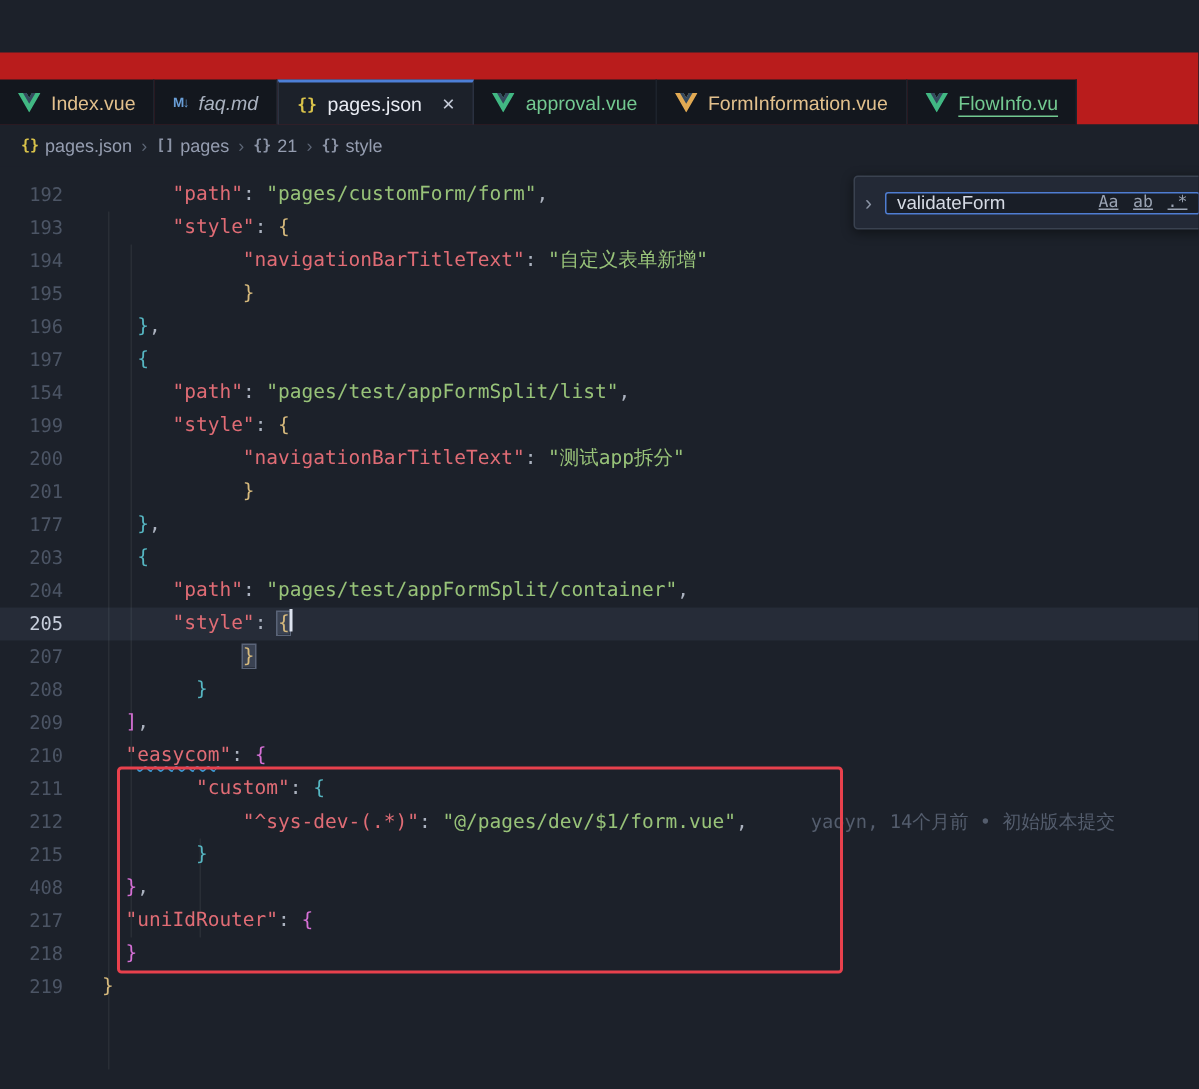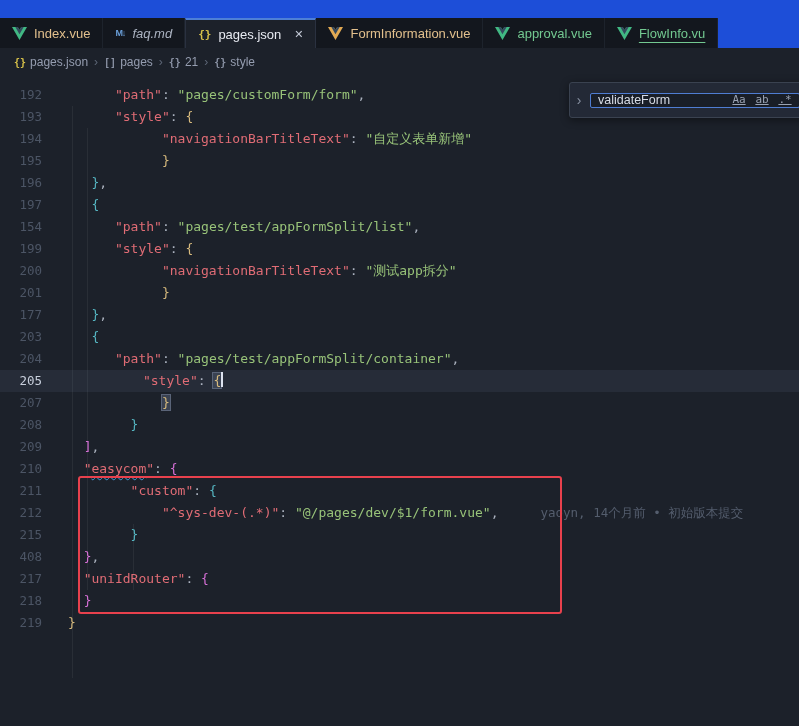--- a/index.html
+++ b/index.html
@@ -3,40 +3,40 @@
 <meta charset="utf-8">
 <style>
   *{margin:0;padding:0;box-sizing:border-box}
   html,body{width:799px;height:726px;overflow:hidden;background:#1c212a;
     font-family:"Liberation Sans","DejaVu Sans",sans-serif;}
   :root{
     --c-key:#e06c75;--c-str:#98c379;--c-pun:#abb2bf;--c-b1:#d7ba7d;--c-b2:#d670d6;
     --c-b3:#56b6c2;--c-red:#e8414d;--c-squiggle:#3e9cd6;--c-blame:#545d6d;--c-accent:#4d7fd6;
   }
   
-  .tabbar{height:48px;background:#1d4ed8;display:flex;align-items:stretch;padding-top:18px;}
+  .tabbar{height:48px;background:#b91c1c;display:flex;align-items:stretch;padding-top:18px;margin-top:35px;}
   .tab{display:flex;align-items:center;gap:7px;padding:0 12px;font-size:13px;
     background:#13171e;border-right:1px solid #1d232c;white-space:nowrap;cursor:pointer;}
   .tab.active{background:#1c212a;border-top:2px solid var(--c-accent);border-right-color:#2a3140;border-left:1px solid #2a3140;}
   .tab-close{color:#c3c9d6;font-size:11px;margin-left:6px;}
   .ic-vue svg{display:block}
   .ic-md{font-size:9px;font-weight:bold;letter-spacing:-1px;}
   .ic-json{font-weight:bold;font-size:11px;font-family:"DejaVu Sans Mono",monospace;}
   .red-squiggle{text-decoration:underline wavy #ff4141 2px;text-underline-offset:4px;}
   
   .breadcrumb{height:28px;display:flex;align-items:center;gap:5px;padding-left:14px;
     font-size:12px;color:#959db0;background:#1c212a;}
   .bc-item{display:flex;align-items:center;gap:4px;cursor:pointer;}
   .bc-ic{font-size:10px;font-weight:bold;font-family:"DejaVu Sans Mono",monospace;}
   .bc-sep{color:#5d6676;margin:0 1px;}
   
   .editor{position:relative;height:650px;background:#1c212a;padding-top:8px;
     font-family:"DejaVu Sans Mono","Liberation Mono",monospace;font-size:13px;line-height:22px;}
   .line{position:relative;height:22px;white-space:pre;}
-  .line.current{background:rgba(125,145,190,0.10);padding-left:28px;}
+  .line.current{background:rgba(125,145,190,0.10);}
   .num{position:absolute;left:0;top:0;width:42px;text-align:right;color:#4c5565;font-size:12.5px;}
   .line.current .num{color:#c8cfdc;}
   .ct{display:block;margin-left:68px;}
   .tk-key{color:var(--c-key)} .tk-s{color:var(--c-str)} .tk-p{color:var(--c-pun)}
   .tk-b1{color:var(--c-b1)} .tk-b2{color:var(--c-b2)} .tk-b3{color:var(--c-b3)}
   .sq{text-decoration:underline wavy var(--c-squiggle) 1px;text-underline-offset:3px;}
   .hl{background:#3a4252;box-shadow:0 0 0 1px #5a6478;}
   .cursor{display:inline-block;width:1.5px;height:15px;background:#dde3ef;vertical-align:-2px;}
   .tk-blame{color:var(--c-blame);margin-left:42px;font-size:12.5px;}
   .guide{position:absolute;width:1px;background:rgba(255,255,255,0.06);}
@@ -74,34 +74,34 @@
       <span style="color: rgb(170, 178, 192); font-style: italic;">faq.md</span>
     </div>
     <div class="tab active">
       <span class="ic-json" style="color: rgb(216, 194, 74);">{}</span>
       <span style="color: rgb(232, 235, 242);">pages.json</span>
       <span class="tab-close">✕</span>
     </div>
     <div class="tab">
       <span class="ic-vue">
         <svg width="15" height="13" viewBox="0 0 261 226">
+          <path fill="#41b883" d="M161 0L130 54 100 0H0l130 226L261 0z"></path>
+          <path fill="#35495e" d="M161 0l-31 54L100 0H58l72 124L203 0z"></path>
+        </svg>
+      </span>
+      <span style="color: rgb(115, 201, 145);">approval.vue</span>
+    </div>
+    <div class="tab">
+      <span class="ic-vue">
+        <svg width="15" height="13" viewBox="0 0 261 226">
           <path fill="#e2aa53" d="M161 0L130 54 100 0H0l130 226L261 0z"></path>
           <path fill="#35495e" d="M161 0l-31 54L100 0H58l72 124L203 0z"></path>
         </svg>
       </span>
       <span style="color: rgb(226, 192, 141);">FormInformation.vue</span>
-    </div>
-    <div class="tab">
-      <span class="ic-vue">
-        <svg width="15" height="13" viewBox="0 0 261 226">
-          <path fill="#41b883" d="M161 0L130 54 100 0H0l130 226L261 0z"></path>
-          <path fill="#35495e" d="M161 0l-31 54L100 0H58l72 124L203 0z"></path>
-        </svg>
-      </span>
-      <span style="color: rgb(115, 201, 145);">approval.vue</span>
     </div>
     <div class="tab">
       <span class="ic-vue">
         <svg width="15" height="13" viewBox="0 0 261 226">
           <path fill="#41b883" d="M161 0L130 54 100 0H0l130 226L261 0z"></path>
           <path fill="#35495e" d="M161 0l-31 54L100 0H58l72 124L203 0z"></path>
         </svg>
       </span>
       <span class="red-squiggle" style="color: rgb(115, 201, 145); text-decoration: underline;">FlowInfo.vu</span>
     </div>

